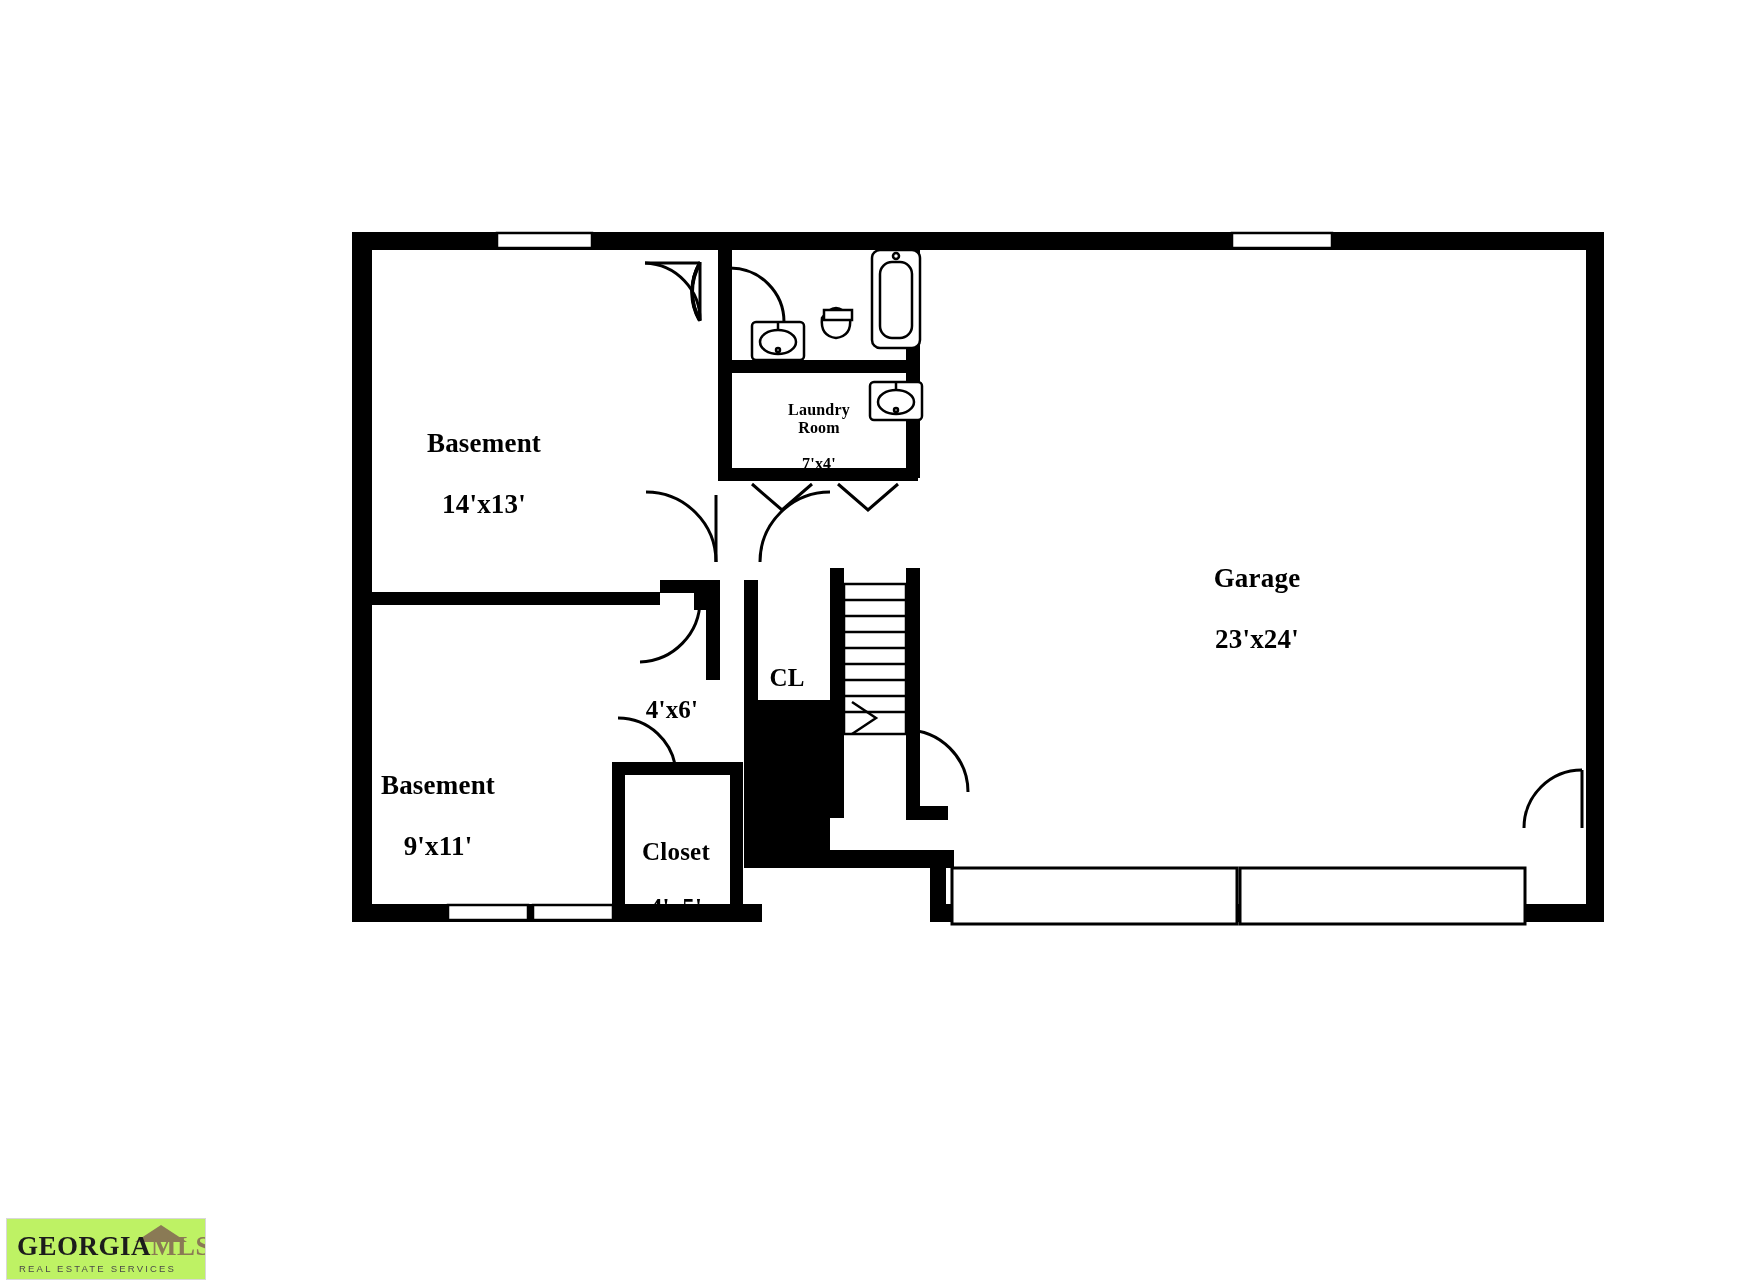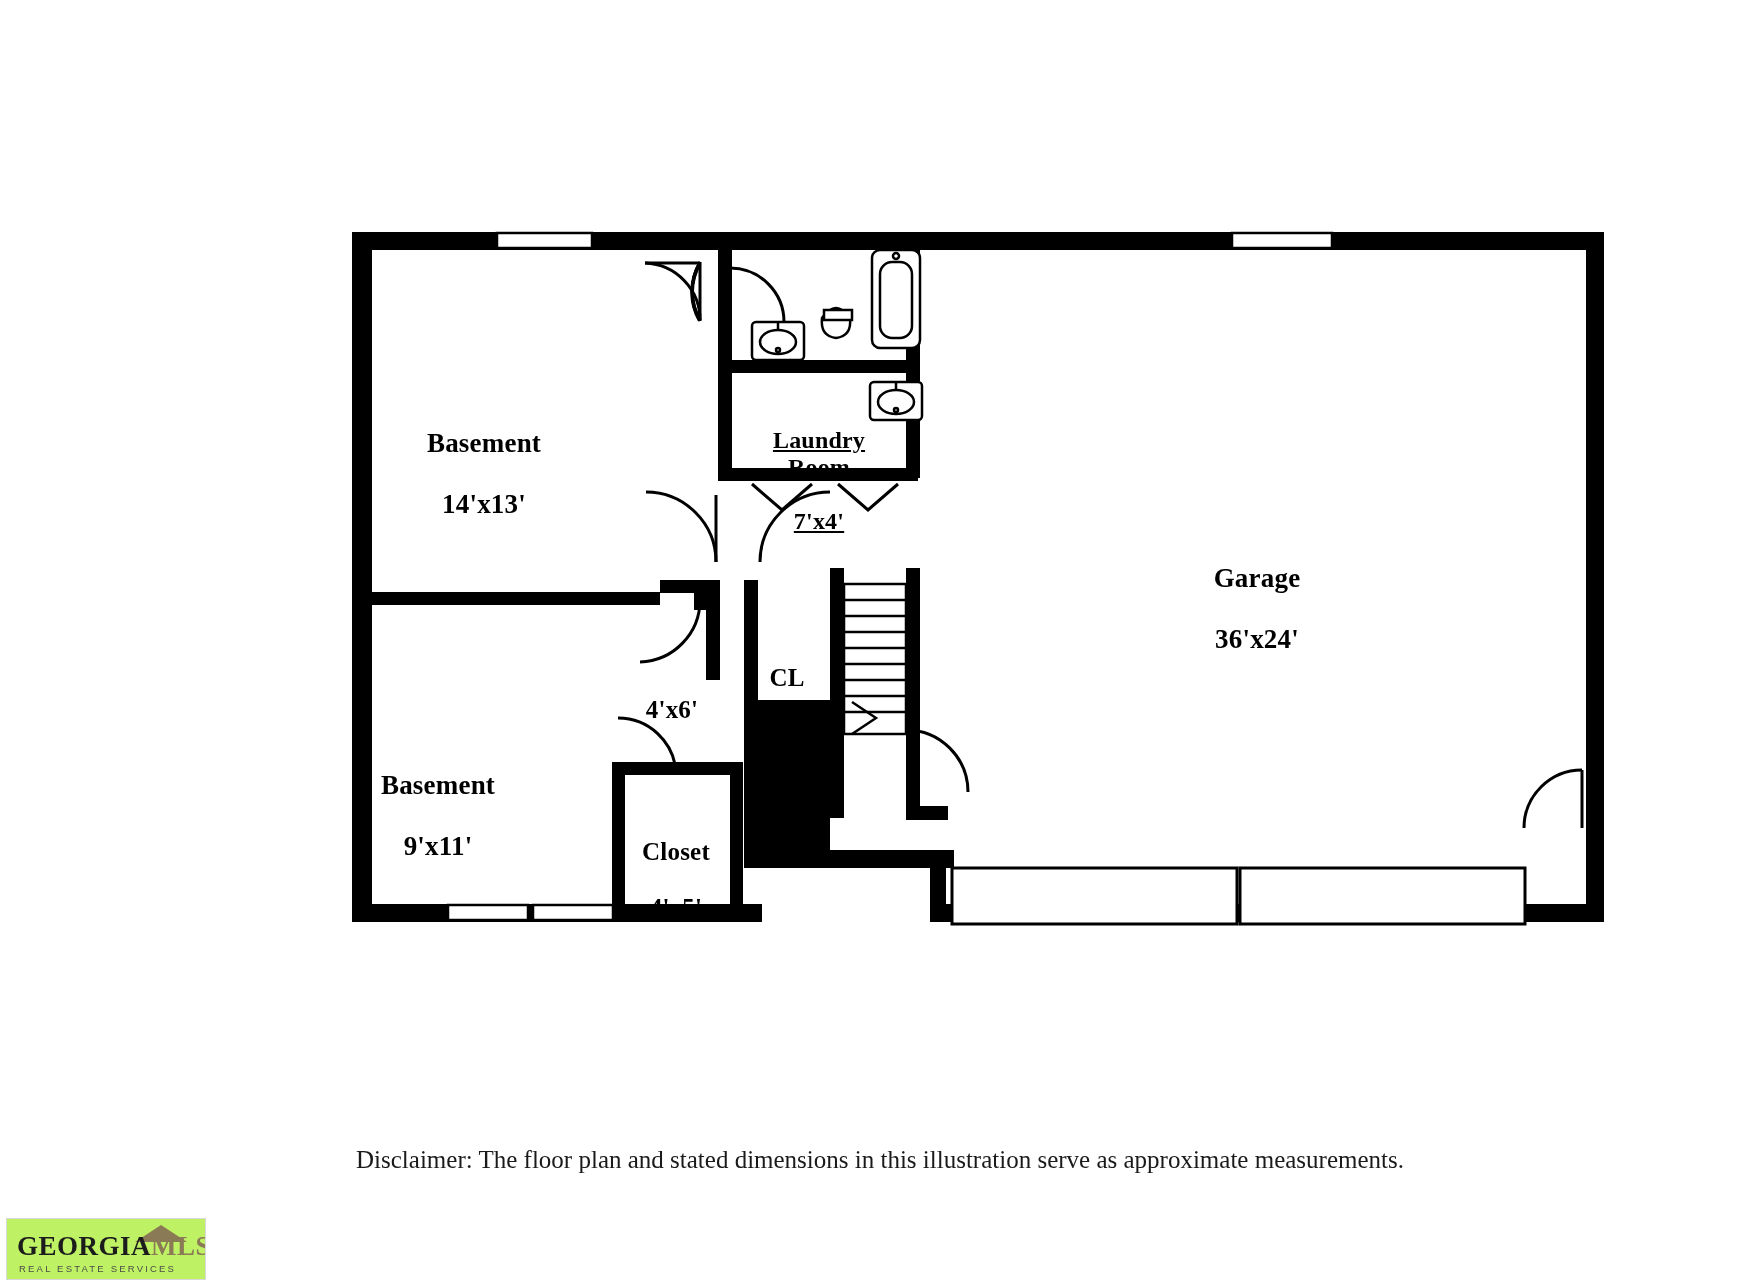--- a/index.html
+++ b/index.html
@@ -236,49 +236,48 @@
   <div class="room-label" style="left:364px; top:398px; width:240px; font-size:27px;">
     <span class="rl-name">Basement</span>
     <span class="rl-dims">14'x13'</span>
   </div>
 
   <div class="room-label" style="left:318px; top:740px; width:240px; font-size:27px;">
     <span class="rl-name">Basement</span>
     <span class="rl-dims">9'x11'</span>
   </div>
 
-  <div class="room-label" style="left:744px; top:400px; width:150px; font-size:24px;text-decoration:underline;">
+  <div class="room-label" style="left:744px; top:383px; width:150px; font-size:16px;">
     <span class="rl-name">Laundry
 Room</span>
     <span class="rl-dims">7'x4'</span>
   </div>
 
   <div class="room-label" style="left:732px; top:636px; width:110px; font-size:25px;">
     <span class="rl-name">CL</span>
     <span class="rl-dims">3'x4'</span>
   </div>
 
   <div class="room-label" style="left:596px; top:810px; width:160px; font-size:25px;">
     <span class="rl-name">Closet</span>
     <span class="rl-dims">4'x5'</span>
   </div>
 
   <div class="room-label" style="left:1137px; top:533px; width:240px; font-size:27px;">
     <span class="rl-name">Garage</span>
-    <span class="rl-dims">36'x24'</span>
+    <span class="rl-dims">23'x24'</span>
   </div>
 
   <div class="room-label" style="left:612px; top:668px; width:120px; font-size:25px;">
     <span class="rl-dims">4'x6'</span>
   </div>
 
 </div>
 
 <div class="disclaimer">
-  <div>Disclaimer: The floor plan and stated dimensions in this illustration serve as approximate measurements.</div>
 </div>
 
 <div class="logo-box">
   <div class="logo-roof"></div>
   <div class="logo-text">
     <span class="logo-georgia">GEORGIA</span><span class="logo-mls">MLS</span>
   </div>
   <div class="logo-sub">REAL ESTATE SERVICES</div>
 </div>
 

